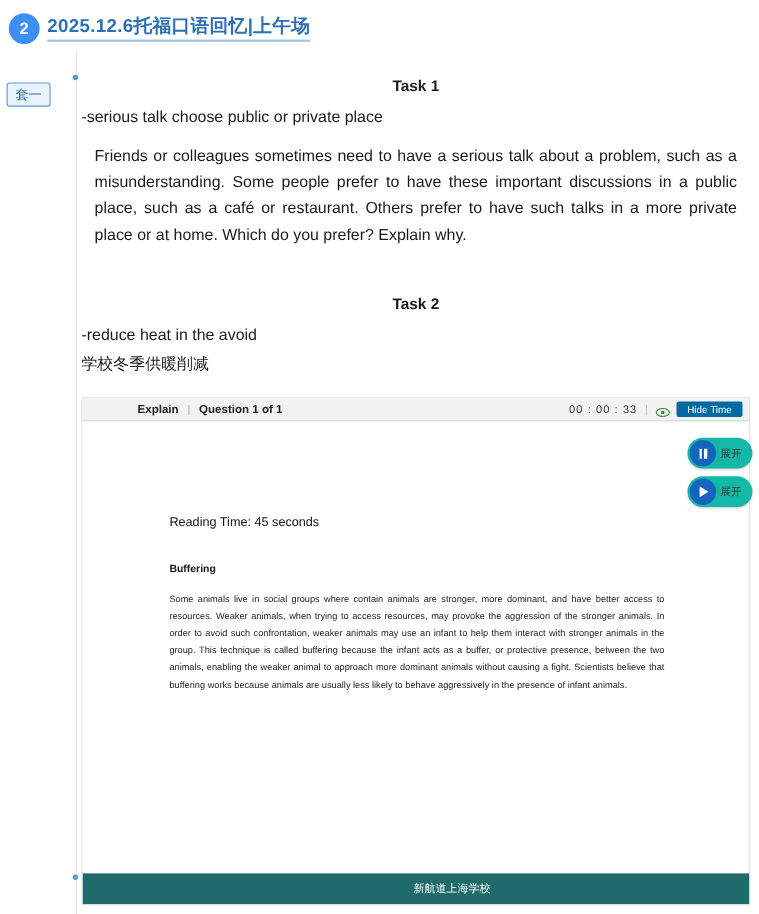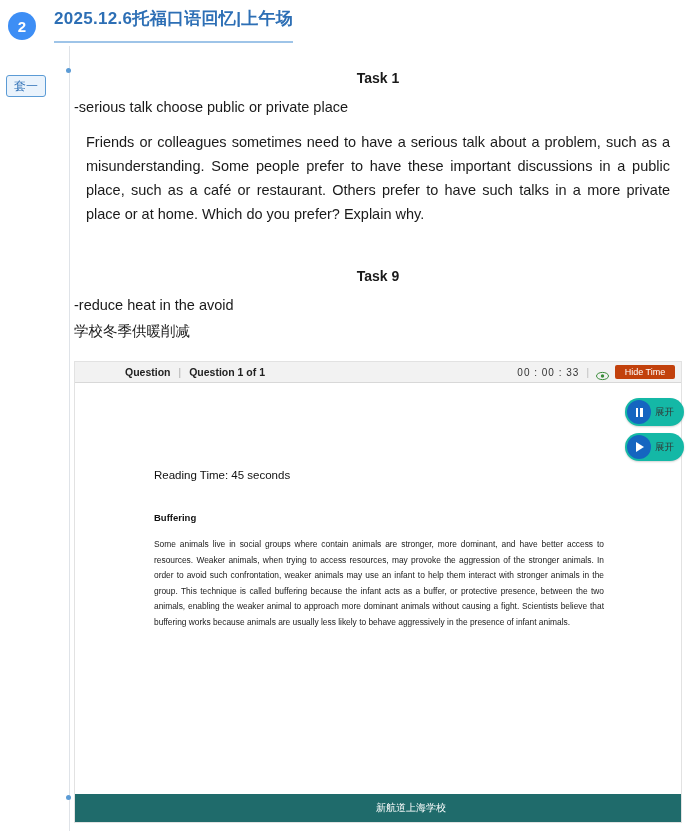--- a/index.html
+++ b/index.html
@@ -36,27 +36,27 @@
     color: #ffffff;
     font-size: 15px;
     font-weight: bold;
     display: flex;
     align-items: center;
     justify-content: center;
     margin-left: 8px;
     flex: 0 0 auto;
   }
   .header-title {
-    margin-left: 18px;
+    margin-left: 7px;
     font-size: 17px;
     font-weight: bold;
     color: #2d6fb5;
     letter-spacing: .3px;
     border-bottom: 2px solid #9ec4e8;
-    padding-bottom: 12px;
+    padding-bottom: 2px;
     line-height: 20px;
   }
 
   
   .left-rail {
     position: absolute;
     left: 0;
     top: 46px;
     width: 70px;
     height: 785px;
@@ -185,21 +185,21 @@
   }
   .eye-icon {
     width: 13px;
     height: 10px;
     margin-right: 6px;
     color: #3a8c3a;
   }
   .hide-btn {
     width: 60px;
     height: 14px;
-    background: #c2410c;
+    background: #0369a1;
     border-radius: 2px;
     font-size: 9px;
     color: #ffffff;
     display: flex;
     align-items: center;
     justify-content: center;
     margin-right: 6px;
   }
   .reading-time {
     position: absolute;
@@ -305,35 +305,35 @@
 <div class="vline-dot bottom"></div>
 
 <div class="content">
 
   <div class="task-heading">Task 1</div>
   <p class="task-sub">-serious talk choose public or private place</p>
   <p class="task-body">Friends or colleagues sometimes need to have a serious talk about a problem, such as a misunderstanding. Some people prefer to have these important discussions in a public place, such as a café or restaurant. Others prefer to have such talks in a more private place or at home. Which do you prefer? Explain why.</p>
 
   <div class="gap-lg"></div>
 
-  <div class="task-heading">Task 9</div>
+  <div class="task-heading">Task 2</div>
   <p class="task-sub">-reduce heat in the avoid</p>
   <p class="cn-line">学校冬季供暖削减</p>
 
   <div class="gap-lg"></div>
 
   <div class="task-heading">Task 3</div>
   <p class="task-sub">-buffering族群内动物强弱</p>
 
 </div>
 
 <div class="shot">
 
   <div class="shot-topbar">
-    <span class="speaking">Question</span>
+    <span class="speaking">Explain</span>
     <span class="divider">|</span>
     <span class="qnum">Question 1 of 1</span>
     <span class="timer">00 : 00 : 33</span>
     <span class="vbar">|</span>
     <span class="eye-icon">
       <svg width="13" height="10" viewBox="0 0 13 10">
         <ellipse cx="6.5" cy="5" rx="6" ry="3.6" fill="none" stroke="#3a8c3a" stroke-width="1"></ellipse>
         <circle cx="6.5" cy="5" r="1.7" fill="#3a8c3a"></circle>
       </svg>
     </span>

